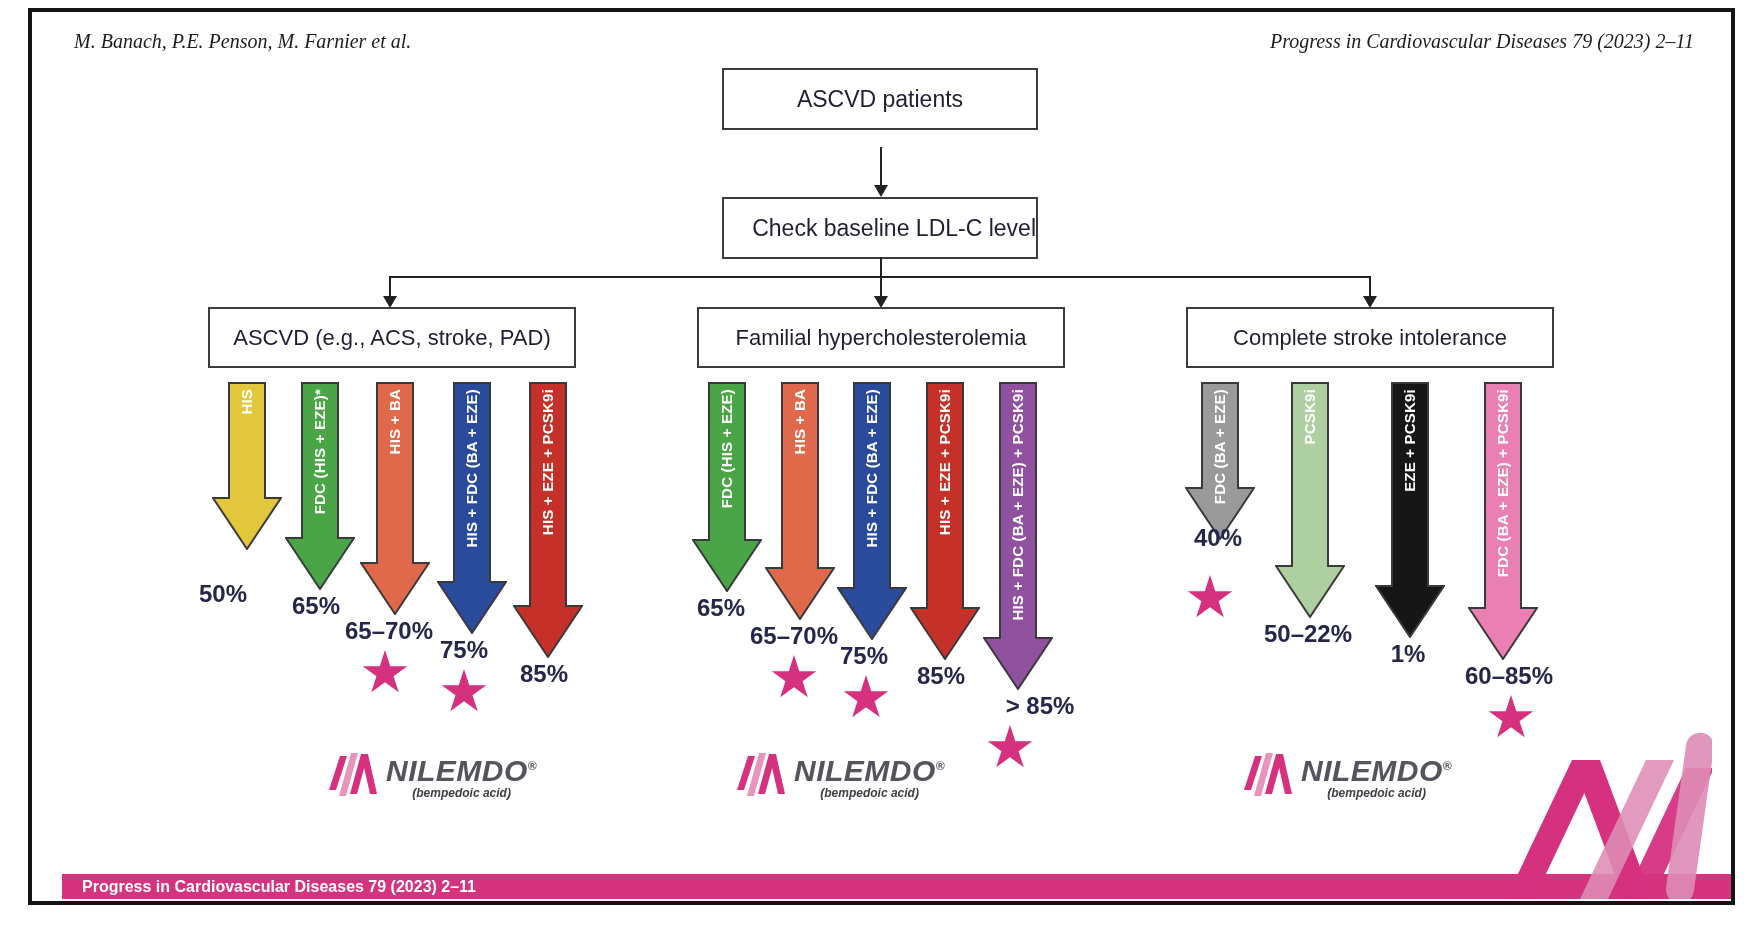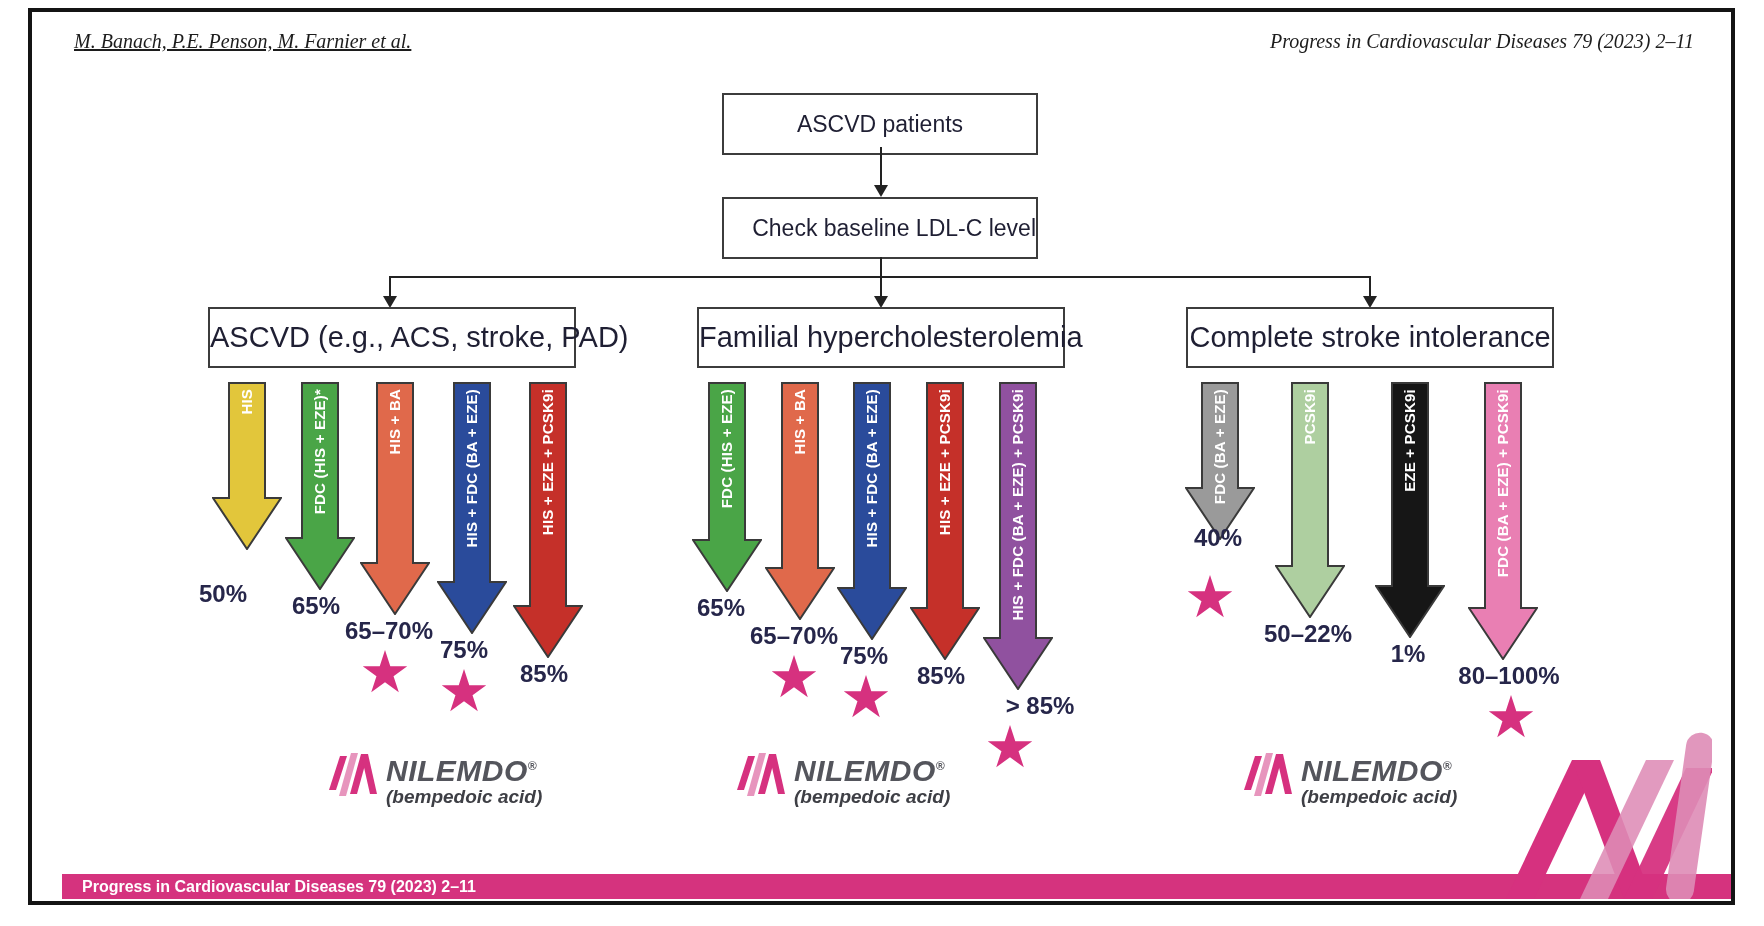--- a/index.html
+++ b/index.html
@@ -1,57 +1,57 @@
 <!DOCTYPE html>
 <html><head>
 <meta charset="utf-8">
 <style>
   html,body{margin:0;padding:0;}
   body{width:1764px;height:926px;background:#ffffff;position:relative;overflow:hidden;
        font-family:"Liberation Sans",sans-serif;}
   #frame{position:absolute;left:28px;top:8px;width:1699px;height:889px;border:4px solid #141414;background:#fff;}
   .hdr{position:absolute;top:30px;font-family:"Liberation Serif",serif;font-style:italic;
        font-size:20px;color:#1c1c1c;white-space:nowrap;}
-  #hdr-left{left:74px;text-decoration:underline;}
+  #hdr-left{left:74px;}
   #hdr-right{right:70px;}
   .fbox{position:absolute;background:#fff;border:2px solid #3c3c3c;text-align:center;
         color:#1f1f33;box-sizing:border-box;}
   .topbox{left:722px;width:316px;height:62px;font-size:23px;line-height:58px;}
-  .gbox{top:307px;width:368px;height:61px;font-size:29px;line-height:57px;white-space:nowrap;}
+  .gbox{top:307px;width:368px;height:61px;font-size:22px;line-height:57px;white-space:nowrap;}
   .cline{position:absolute;background:#222;}
   .ahead{position:absolute;width:0;height:0;border-left:7px solid transparent;
          border-right:7px solid transparent;border-top:12px solid #222;}
   .arrow-wrap{position:absolute;width:70px;}
   .arrow-label{position:absolute;left:17px;height:36px;line-height:36px;transform-origin:0 0;
                transform:rotate(-90deg);text-align:right;padding-right:7px;box-sizing:border-box;
                color:#ffffff;font-size:15px;font-weight:bold;white-space:nowrap;letter-spacing:.2px;}
   .pct{position:absolute;width:140px;text-align:center;font-size:24px;font-weight:bold;
        color:#26264a;white-space:nowrap;}
   .star{position:absolute;width:80px;text-align:center;font-size:58px;line-height:1;}
   .logo{position:absolute;top:750px;width:250px;display:flex;align-items:flex-start;}
   .logo-text-col{margin-left:7px;}
   .logo-brand{font-size:30px;font-weight:bold;font-style:italic;color:#54555c;
               letter-spacing:.5px;line-height:32px;white-space:nowrap;}
   .logo-reg{font-size:12px;vertical-align:super;}
-  .logo-sub{font-size:19px;font-weight:bold;font-style:italic;color:#3e3f45;
+  .logo-sub{font-size:12px;font-weight:bold;font-style:italic;color:#3e3f45;
             text-align:center;margin-top:-1px;}
   #banner{position:absolute;left:62px;top:874px;width:1669px;height:25px;line-height:25px;
           padding-left:20px;box-sizing:border-box;color:#fff;font-size:16px;font-weight:bold;
           z-index:4;white-space:nowrap;}
   #ribbon{position:absolute;left:1490px;top:640px;z-index:5;}
 </style>
 </head>
 <body>
 
 <div id="frame"></div>
 
 <div id="hdr-left" class="hdr">M. Banach, P.E. Penson, M. Farnier et al.</div>
 <div id="hdr-right" class="hdr">Progress in Cardiovascular Diseases 79 (2023) 2–11</div>
 
-<div class="fbox topbox" style="top:93px;text-align:center;">ASCVD patients</div>
+<div class="fbox topbox" style="top:68px;text-align:center;">ASCVD patients</div>
 <div class="fbox topbox" style="top:197px;text-align:right;">Check baseline LDL-C level</div>
 
 <div class="cline" style="left:880px;top:147px;width:2px;height:39px;"></div>
 <div class="ahead" style="left:874px;top:185px;"></div>
 <div class="cline" style="left:880px;top:257px;width:2px;height:21px;"></div>
 <div class="cline" style="left:390px;top:276px;width:981px;height:2px;"></div>
 <div class="cline" style="left:389px;top:276px;width:2px;height:21px;"></div>
 <div class="ahead" style="left:383px;top:296px;"></div>
 <div class="cline" style="left:880px;top:276px;width:2px;height:21px;"></div>
 <div class="ahead" style="left:874px;top:296px;"></div>
@@ -116,21 +116,21 @@
         <polygon points="17,1 53,1 53,184 69,184 35,235 1,184 17,184" fill="#AECFA0" stroke="#3A3A3A" stroke-width="2"></polygon>
       </svg><div class="arrow-label" style="top: 228px; width: 228px;">PCSK9i</div></div>
     <div class="pct" style="left: 1238px; top: 620px;">50–22%</div>
     <div class="arrow-wrap" style="left: 1375px; top: 382px; height: 256px;"><svg width="70" height="256" viewBox="0 0 70 256">
         <polygon points="17,1 53,1 53,204 69,204 35,255 1,204 17,204" fill="#161616" stroke="#3A3A3A" stroke-width="2"></polygon>
       </svg><div class="arrow-label" style="top: 248px; width: 248px;">EZE + PCSK9i</div></div>
     <div class="pct" style="left: 1338px; top: 640px;">1%</div>
     <div class="arrow-wrap" style="left: 1468px; top: 382px; height: 278px;"><svg width="70" height="278" viewBox="0 0 70 278">
         <polygon points="17,1 53,1 53,226 69,226 35,277 1,226 17,226" fill="#E97FB3" stroke="#3A3A3A" stroke-width="2"></polygon>
       </svg><div class="arrow-label" style="top: 270px; width: 270px;">FDC (BA + EZE) + PCSK9i</div></div>
-    <div class="pct" style="left: 1439px; top: 662px;">80–100%</div>
+    <div class="pct" style="left: 1439px; top: 662px;">60–85%</div>
     <div class="star" style="left: 1471px; top: 688px; color: rgb(214, 49, 127);">★</div>
   </div>
 
 <div id="logos">
     <div class="logo" style="left: 327px;">
       <svg width="52" height="50" viewBox="0 0 52 50">
         <polygon points="2,40 9,40 20,6 13,6" fill="#D6317F"></polygon>
         <polygon points="12,46 19,46 31,3 24,3" fill="#E489B6" opacity="0.9"></polygon>
         <polygon points="23,44 30,44 41,4 34,4" fill="#D6317F"></polygon>
         <polygon points="34,4 41,4 50,44 43,44" fill="#D6317F"></polygon>

